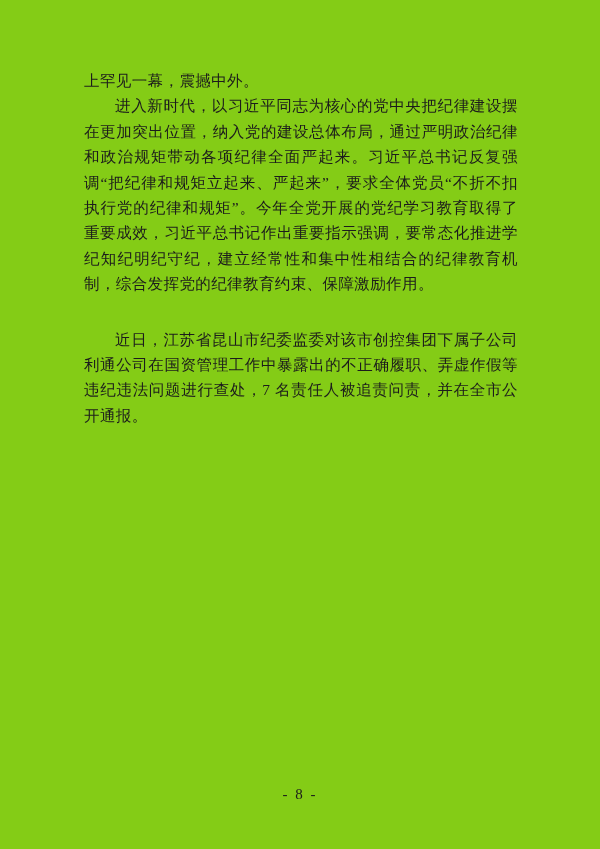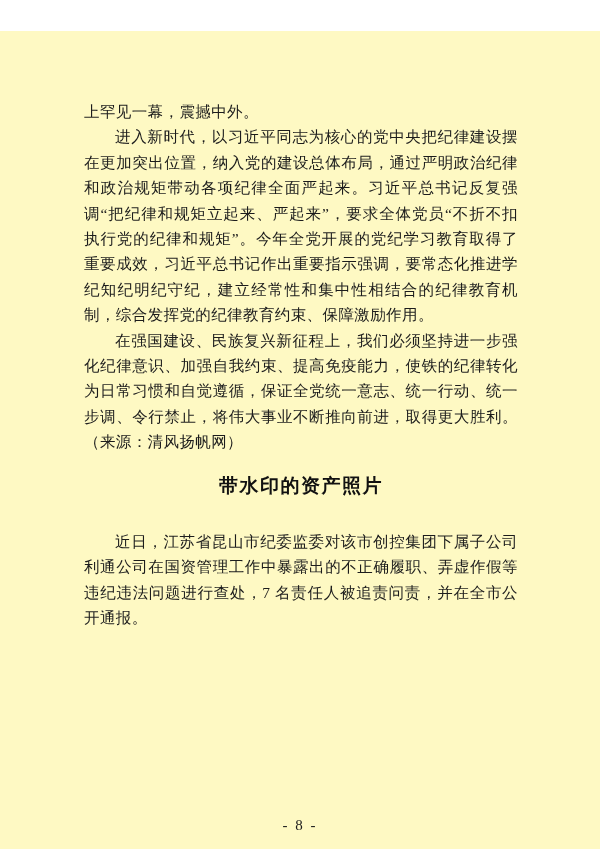--- a/index.html
+++ b/index.html
@@ -10,22 +10,21 @@
     width: 600px;
     height: 849px;
     background: #ffffff;
     position: relative;
     overflow: hidden;
     font-family: "Liberation Serif", "DejaVu Serif", serif;
   }
   .page {
     position: absolute;
     inset: 0;
-    background: #fef9c3;
-    margin-top: 31px;
+    background: #84cc16;
   }
   .content {
     position: absolute;
     top: 68px;
     left: 84px;
     width: 434px;
     color: #1c1c1c;
   }
   .content p {
     margin: 0;
@@ -75,23 +74,21 @@
 <body>
 
 <div class="page">
   <div class="content">
 
     <p>上罕见一幕，震撼中外。</p>
 
 
     <p class="indent">进入新时代，以习近平同志为核心的党中央把纪律建设摆在更加突出位置，纳入党的建设总体布局，通过严明政治纪律和政治规矩带动各项纪律全面严起来。习近平总书记反复强调“把纪律和规矩立起来、严起来”，要求全体党员“不折不扣执行党的纪律和规矩”。今年全党开展的党纪学习教育取得了重要成效，习近平总书记作出重要指示强调，要常态化推进学纪知纪明纪守纪，建立经常性和集中性相结合的纪律教育机制，综合发挥党的纪律教育约束、保障激励作用。</p>
 
-    <p class="indent">在强国建设、民族复兴新征程上，我们必须坚持进一步强化纪律意识、加强自我约束、提高免疫能力，使铁的纪律转化为日常习惯和自觉遵循，保证全党统一意志、统一行动、统一步调、令行禁止，将伟大事业不断推向前进，取得更大胜利。（来源：清风扬帆网）</p>
 
 
-    <div class="article-title">带水印的资产照片</div>
 
     <p class="indent after-title">近日，江苏省昆山市纪委监委对该市创控集团下属子公司利通公司在国资管理工作中暴露出的不正确履职、弄虚作假等违纪违法问题进行查处，7 名责任人被追责问责，并在全市公开通报。</p>
 
   </div>
 
   <div class="page-number">- 8 -</div>
 </div>
 
 </body></html>

